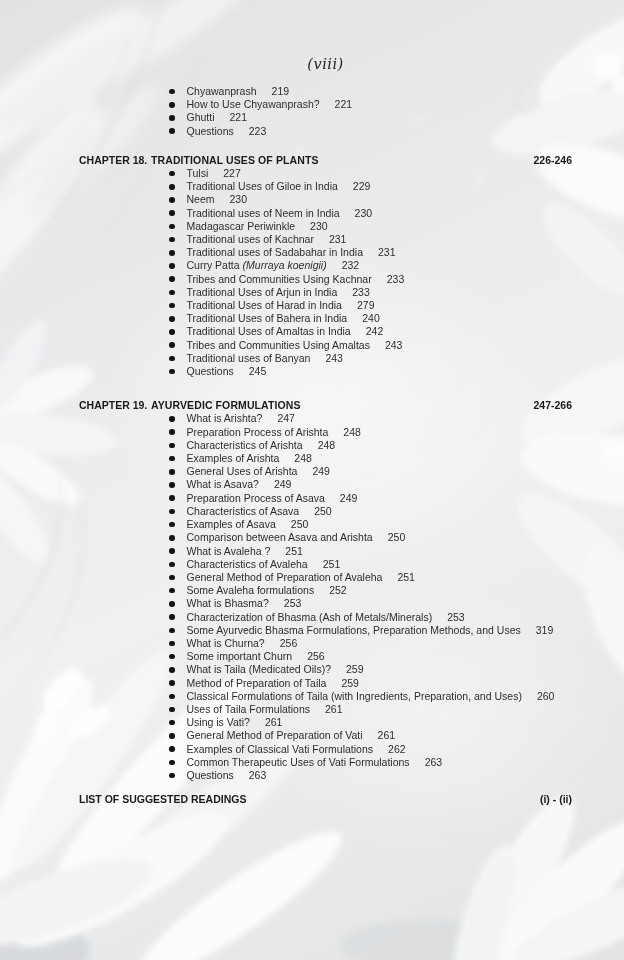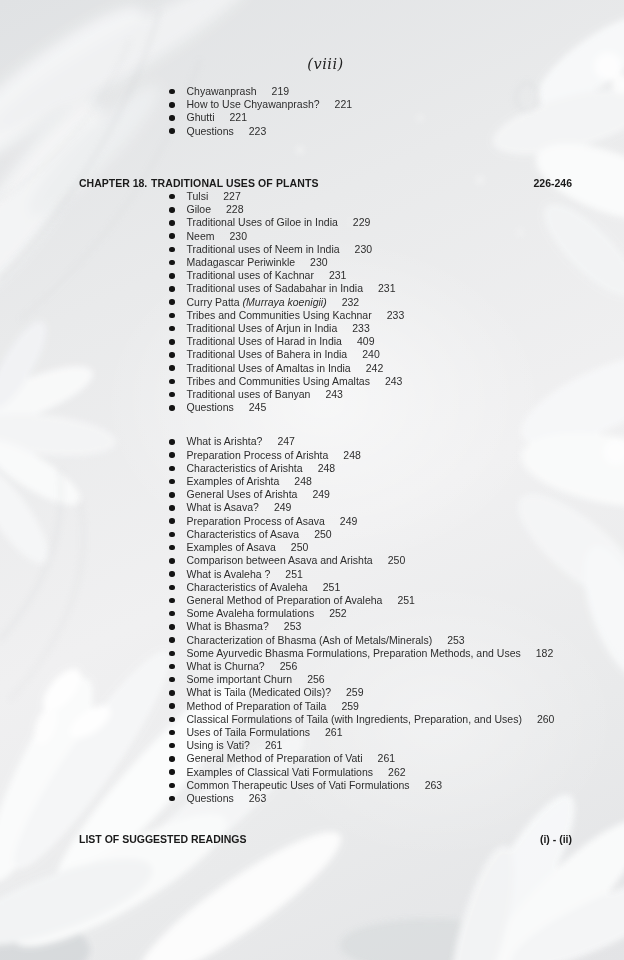--- a/index.html
+++ b/index.html
@@ -30,32 +30,32 @@
   }
   .bullet{
     flex:0 0 auto;width:5.5px;height:5.5px;border-radius:50%;
     background:#141414;margin:3.8px 12px 0 0;
   }
   .entry-italic{font-style:italic;}
   .entry-italic:empty{display:none;}
   .entry-italic{margin-left:3px;}
   .entry-page{margin-left:15px;}
   section.chapter{margin-top:21px;}
-  section.chapter:first-child{margin-top:39px;}
+  section.chapter:first-child{margin-top:16px;}
   .chapter-header{
     display:flex;align-items:baseline;
     font-weight:bold;font-size:10.5px;line-height:13.2px;color:#1a1a1a;
     white-space:nowrap;
   }
   .ch-label{flex:0 0 72px;}
   .ch-title{flex:1 1 auto;letter-spacing:.1px;}
   .ch-pages{flex:0 0 auto;text-align:center;}
   .footer-row{
     display:flex;justify-content:space-between;align-items:baseline;
-    margin-top:28px;font-weight:bold;font-size:10.5px;line-height:13.2px;color:#1a1a1a;
+    margin-top:11px;font-weight:bold;font-size:10.5px;line-height:13.2px;color:#1a1a1a;
   }
 </style>
 </head>
 <body>
 
 <div class="page">
 
   <svg class="decor" viewBox="0 0 624 960" xmlns="http://www.w3.org/2000/svg">
     <defs>
       <filter id="soft" x="-60%" y="-60%" width="220%" height="220%">
@@ -183,26 +183,20 @@
     </div>
     <ul class="toc-list">
 
   <li class="toc-item">
     <span class="bullet"></span>
     <span class="entry-text">Tulsi</span>
 
     <span class="entry-page">227</span>
   </li>
 
-  <li class="toc-item">
-    <span class="bullet"></span>
-    <span class="entry-text">Giloe</span>
-
-    <span class="entry-page">228</span>
-  </li>
 
   <li class="toc-item">
     <span class="bullet"></span>
     <span class="entry-text">Traditional Uses of Giloe in India</span>
 
     <span class="entry-page">229</span>
   </li>
 
   <li class="toc-item">
     <span class="bullet"></span>
@@ -257,21 +251,21 @@
     <span class="bullet"></span>
     <span class="entry-text">Traditional Uses of Arjun in India</span>
 
     <span class="entry-page">233</span>
   </li>
 
   <li class="toc-item">
     <span class="bullet"></span>
     <span class="entry-text">Traditional Uses of Harad in India</span>
 
-    <span class="entry-page">409</span>
+    <span class="entry-page">279</span>
   </li>
 
   <li class="toc-item">
     <span class="bullet"></span>
     <span class="entry-text">Traditional Uses of Bahera in India</span>
 
     <span class="entry-page">240</span>
   </li>
 
   <li class="toc-item">
@@ -298,20 +292,25 @@
   <li class="toc-item">
     <span class="bullet"></span>
     <span class="entry-text">Questions</span>
 
     <span class="entry-page">245</span>
   </li>
 </ul>
   </section>
 
   <section class="chapter">
+    <div class="chapter-header">
+      <span class="ch-label">CHAPTER 19.</span>
+      <span class="ch-title">AYURVEDIC FORMULATIONS</span>
+      <span class="ch-pages">247-266</span>
+    </div>
     <ul class="toc-list">
   <li class="toc-item">
     <span class="bullet"></span>
     <span class="entry-text">What is Arishta?</span>
 
     <span class="entry-page">247</span>
   </li>
 
   <li class="toc-item">
     <span class="bullet"></span>
@@ -415,21 +414,21 @@
     <span class="bullet"></span>
     <span class="entry-text">Characterization of Bhasma (Ash of Metals/Minerals)</span>
 
     <span class="entry-page">253</span>
   </li>
 
   <li class="toc-item">
     <span class="bullet"></span>
     <span class="entry-text">Some Ayurvedic Bhasma Formulations, Preparation Methods, and Uses</span>
 
-    <span class="entry-page">182</span>
+    <span class="entry-page">319</span>
   </li>
 
   <li class="toc-item">
     <span class="bullet"></span>
     <span class="entry-text">What is Churna?</span>
 
     <span class="entry-page">256</span>
   </li>
 
   <li class="toc-item">

